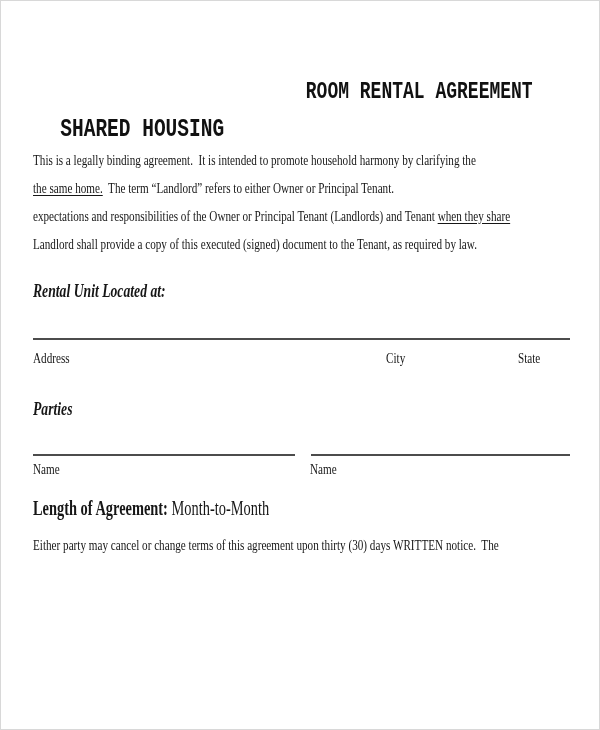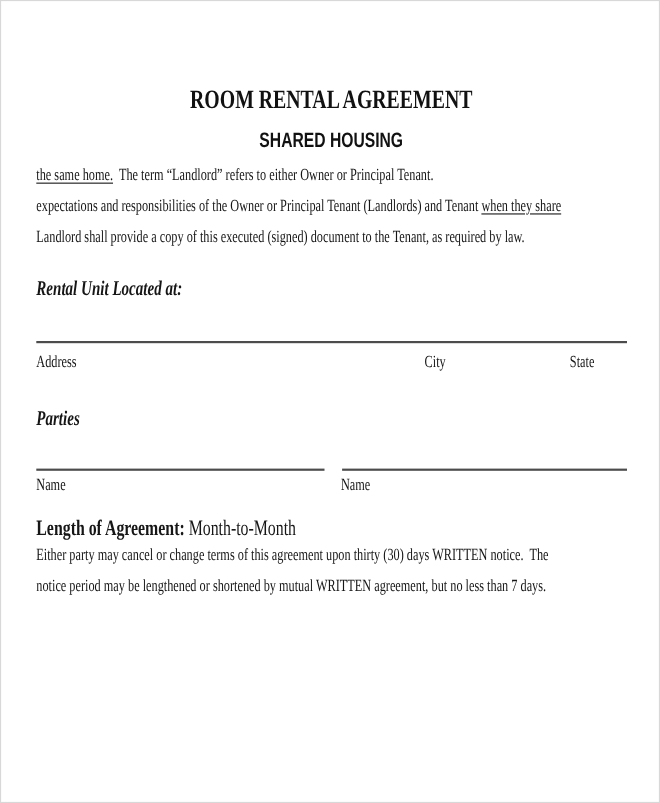--- a/index.html
+++ b/index.html
@@ -13,28 +13,28 @@
     color:#161616;
     overflow:hidden;
   }
   .content { padding:1px 29px 0 32px; overflow:hidden; }
 
   
   .cond  { display:inline-block; transform:scaleX(0.72); transform-origin:left center; white-space:pre; }
   .condc { display:inline-block; transform:scaleX(0.75); transform-origin:center center; white-space:pre; }
 
   h1.title {
-    margin:77px 0 0; text-align:center;
-    font-family:Liberation Serif, serif;
+    margin:77px 0 0; text-align:right;
+    font-family:Liberation Mono, monospace;
     font-weight:bold; font-size:24px; line-height:25px; color:#111;
   }
   h2.subtitle {
-    margin:15px 0 0; text-align:center;
-    font-family:Liberation Sans, sans-serif;
-    font-weight:bold; font-size:19px; line-height:20px; color:#111;
+    margin:15px 0 0; 
+    font-family:Liberation Mono, monospace;
+    font-weight:bold; font-size:26px; line-height:20px; color:#111;
   }
 
   .para { font-size:15.5px; line-height:28px; }
   .para .line { height:28px; white-space:pre; }
   .intro { margin-top:7px; }
   .u { text-decoration:underline; text-underline-offset:2px; }
 
   .h3 { font-weight:bold; font-size:19px; line-height:20px; white-space:pre;font-style:italic; }
   .h3-rental  { margin-top:23px; }
   .h3-parties { margin-top:31px; }
@@ -49,38 +49,39 @@
   .party-row { margin-top:16px; }
   .name-labels { margin-top:3px; }
 
   .name-rules { margin-top:35px; display:flex; justify-content:space-between; }
   .name-rule-left  { width:262px; }
   .name-rule-right { width:259px; }
 
   .length-row { margin-top:18px; font-size:20px; line-height:22px; white-space:pre; }
   .length-row .bold { font-weight:bold; }
 
-  .notice { }
+  .notice { margin-top:12px; }
 
   .pos-0   { left:0; }
   .pos-277 { left:277px; }
   .pos-353 { left:353px; }
   .pos-485 { left:485px; }
 </style>
 </head>
 <body>
 
 <div class="page">
   <div class="content">
 
     <h1 class="title"><span class="condc">ROOM RENTAL AGREEMENT</span></h1>
 
     <h2 class="subtitle"><span class="condc">SHARED HOUSING</span></h2>
 
     <div class="para intro">
+      <div class="line"><span class="cond">This is a legally binding agreement.  It is intended to promote household harmony by clarifying the</span></div>
       <div class="line"><span class="cond"><span class="u">the same home.</span><span>  The term “Landlord” refers to either Owner or Principal Tenant.</span></span></div>
       <div class="line"><span class="cond"><span>expectations and responsibilities of the Owner or Principal Tenant (Landlords) and Tenant </span><span class="u">when they share</span></span></div>
       <div class="line"><span class="cond">Landlord shall provide a copy of this executed (signed) document to the Tenant, as required by law.</span></div>
     </div>
 
     <div class="h3 h3-rental"><span class="cond">Rental Unit Located at:</span></div>
 
     <div class="rule rule-full"></div>
 
     <div class="label-row labels-address">
@@ -100,17 +101,16 @@
     <div class="label-row name-labels">
       <span class="lbl pos-0 cond">Name</span>
       <span class="lbl pos-277 cond">Name</span>
     </div>
 
 
     <div class="length-row"><span class="cond"><span class="bold">Length of Agreement:</span><span> Month-to-Month</span></span></div>
 
     <div class="para notice">
       <div class="line"><span class="cond">Either party may cancel or change terms of this agreement upon thirty (30) days WRITTEN notice.  The</span></div>
-      <div class="line"><span class="cond">notice period may be lengthened or shortened by mutual WRITTEN agreement, but no less than 7 days.</span></div>
     </div>
 
   </div>
 </div>
 
 </body></html>

